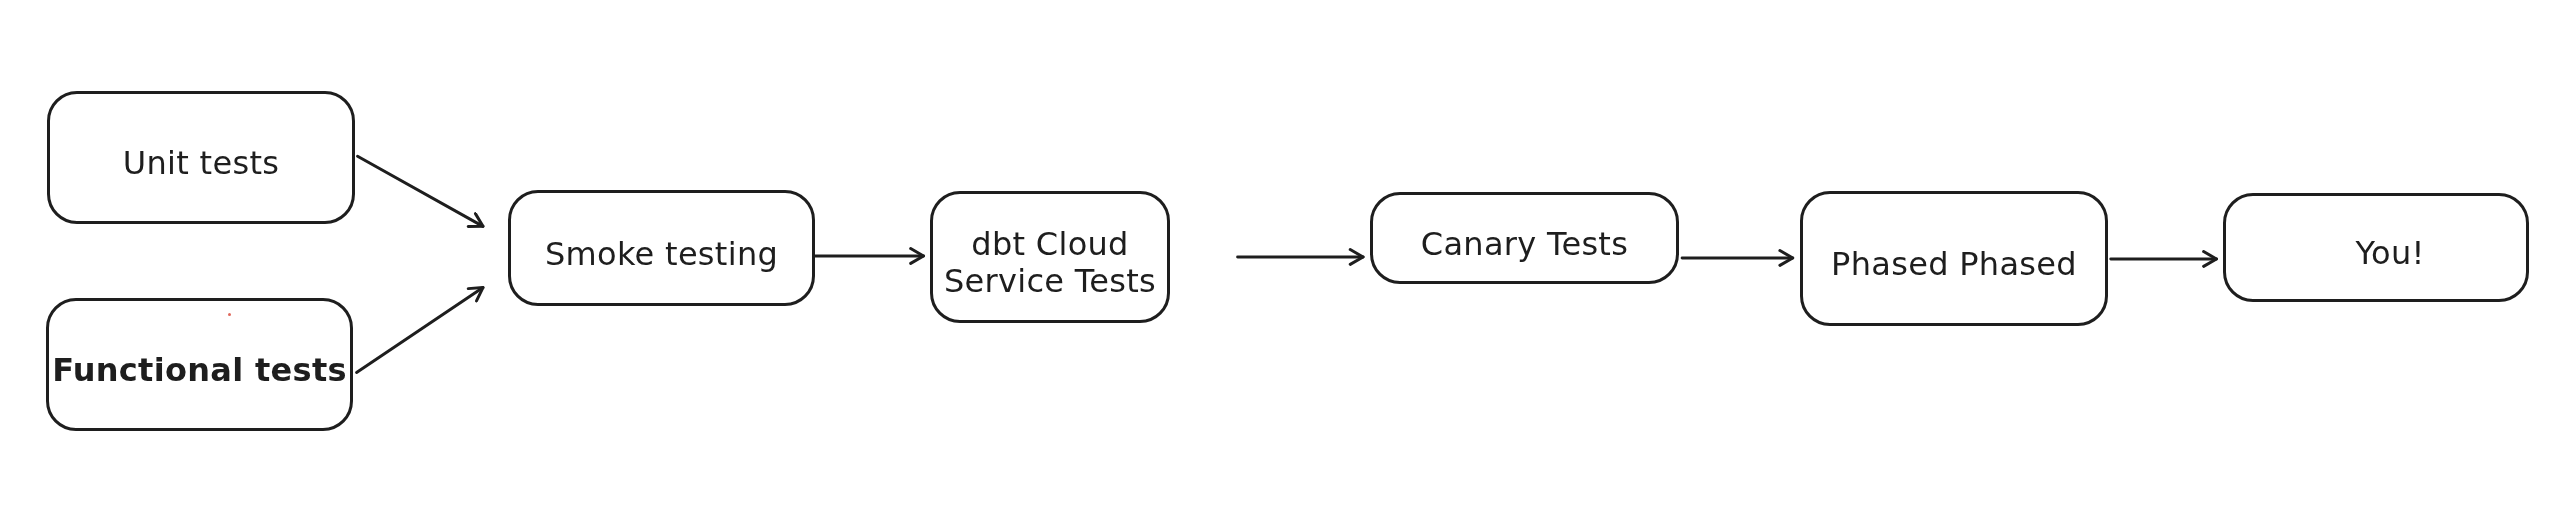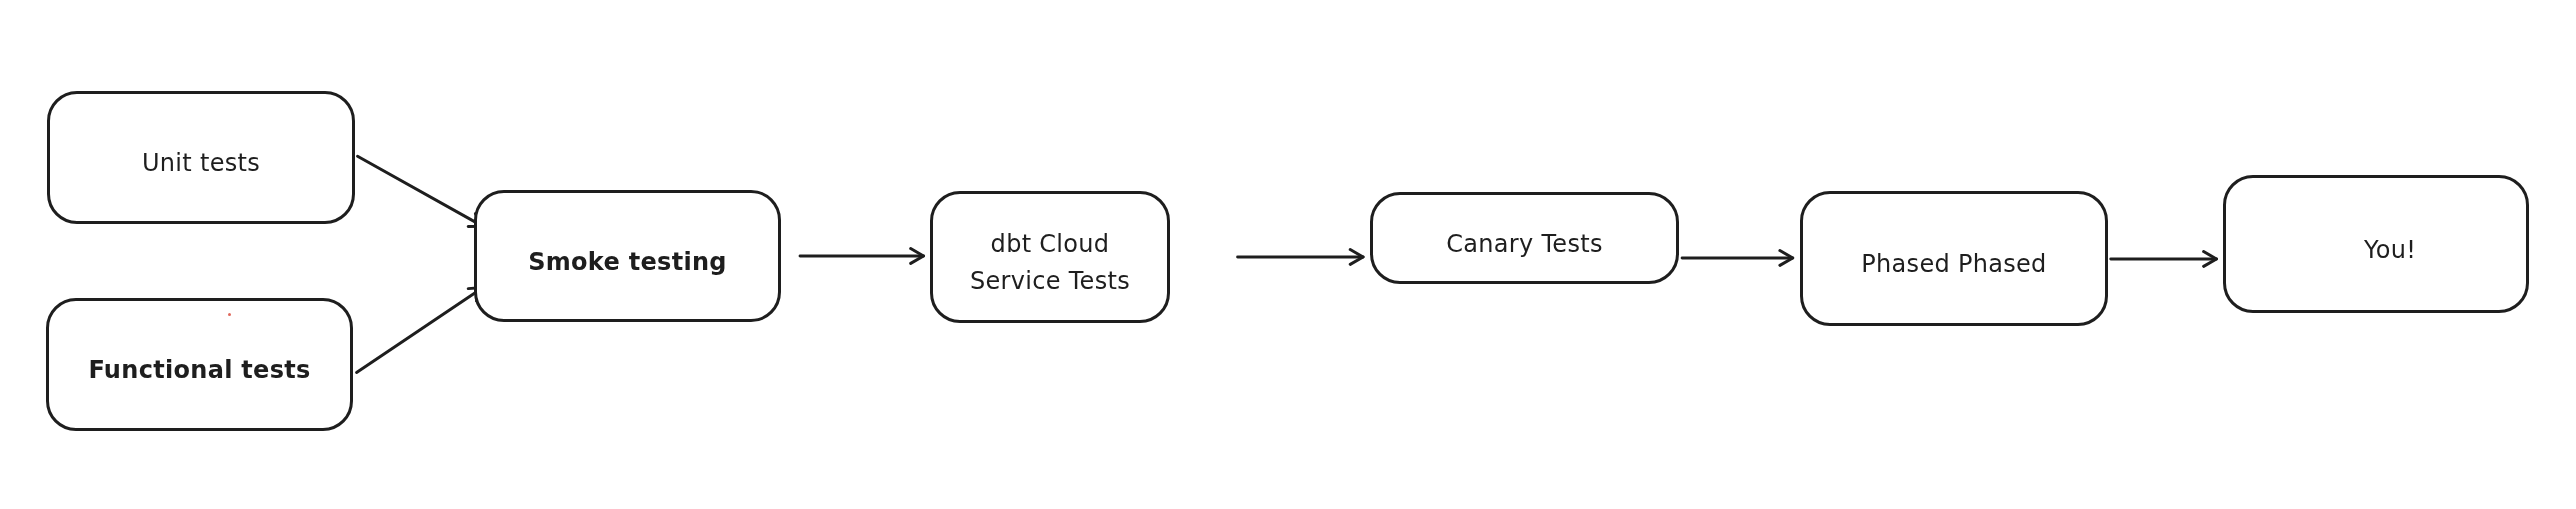--- a/index.html
+++ b/index.html
@@ -21,21 +21,21 @@
     border:3px solid var(--stroke);
     border-radius:30px;
     background:var(--bg);
     display:flex;
     align-items:center;
     justify-content:center;
     text-align:center;
   }
   .node .label{
     color:var(--stroke);
-    font-size:24px;
+    font-size:32px;
     line-height:37px;
     white-space:pre-line;
     letter-spacing:0.3px;
     user-select:none;
     margin-top:12px;
   }
   .edges{
     position:absolute;
     left:0;top:0;
     width:2576px;
@@ -80,37 +80,37 @@
   </svg>
 
   <div class="node" style="left:47px;  top:91px;  width:308px; height:133px;">
     <span class="label">Unit tests</span>
   </div>
 
   <div class="node" style="left:46px;  top:298px; width:307px; height:133px;font-weight:bold;">
     <span class="label">Functional tests</span>
   </div>
 
-  <div class="node" style="left:474px; top:190px; width:307px; height:132px;font-weight:bold;">
+  <div class="node" style="left:508px; top:190px; width:307px; height:116px;">
     <span class="label">Smoke testing</span>
   </div>
 
   <div class="node" style="left:930px; top:191px; width:240px; height:132px;">
     <span class="label">dbt Cloud
 Service Tests</span>
   </div>
 
   <div class="node" style="left:1370px; top:192px; width:309px; height:92px;">
     <span class="label">Canary Tests</span>
   </div>
 
   <div class="node" style="left:1800px; top:191px; width:308px; height:135px;">
     <span class="label">Phased Phased</span>
   </div>
 
-  <div class="node" style="left:2223px; top:175px; width:306px; height:138px;padding-left:28px;">
+  <div class="node" style="left:2223px; top:193px; width:306px; height:109px;padding-left:28px;">
     <span class="label">You!</span>
   </div>
 
   <div class="artifact-dot"></div>
 
 </div>
 
 
 </body></html>

